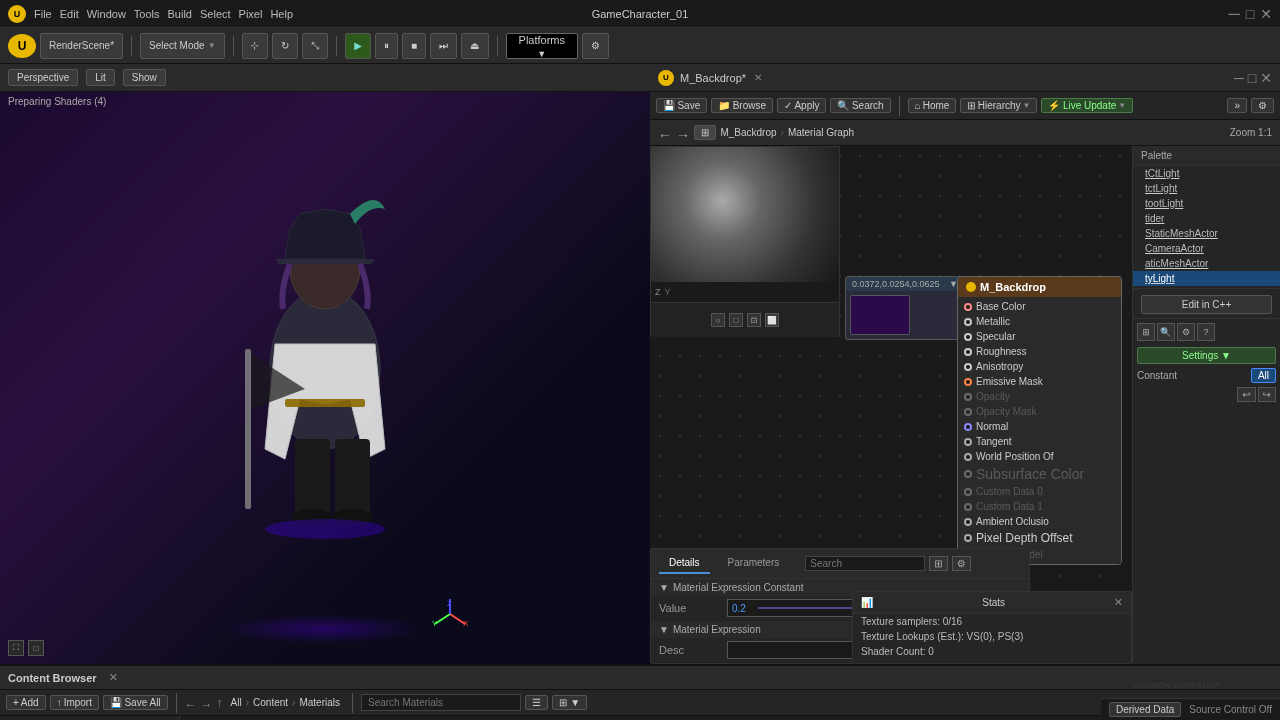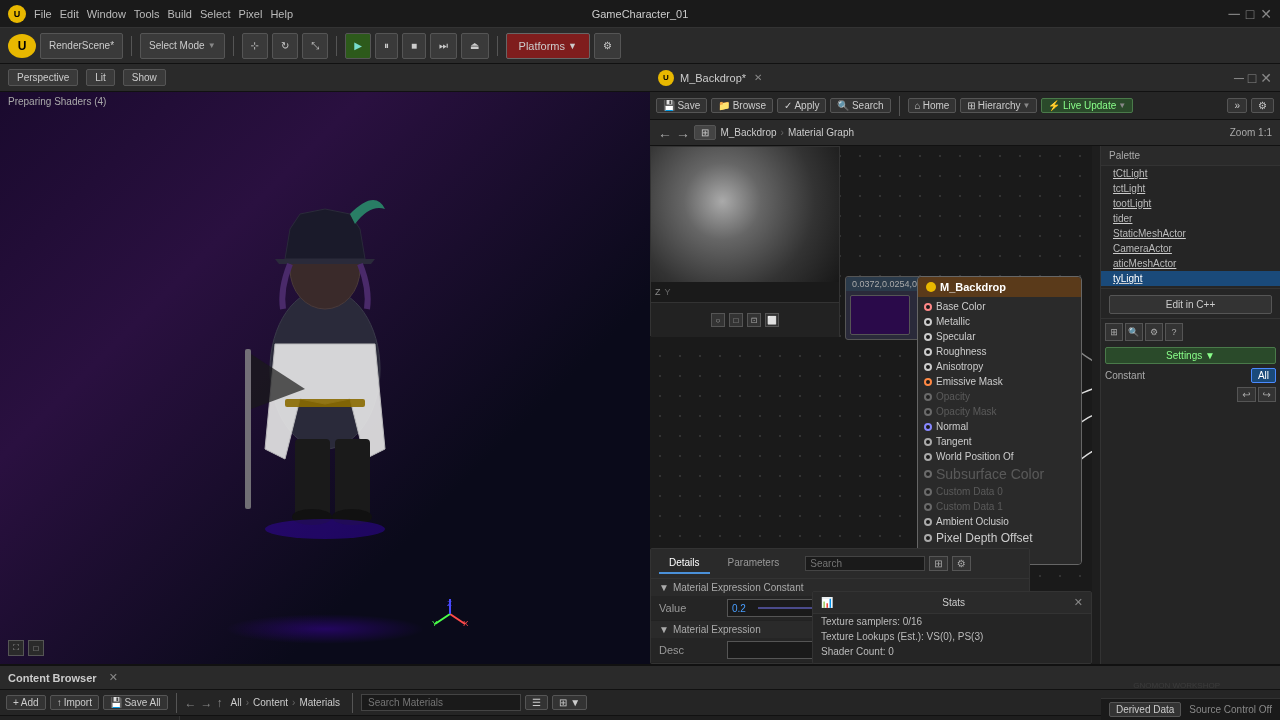--- a/index.html
+++ b/index.html
@@ -42,21 +42,21 @@
     .port-dot { width: 8px; height: 8px; border-radius: 50%; border: 2px solid #aaa; background: #1a1a1a; cursor: pointer; }
 
     
     #connections-svg { position: absolute; top: 0; left: 0; width: 100%; height: 100%; pointer-events: none; }
 
     
     #mbackdrop-node { position: absolute; right: 60px; top: 40px; background: #2a2a2a; border: 1px solid #666; border-radius: 4px; width: 160px; }
     #mbackdrop-header { background: #5a3a1a; padding: 4px 8px; border-radius: 4px 4px 0 0; font-size: 11px; font-weight: bold; color: #fff; display: flex; align-items: center; gap: 4px; }
 
     
-    #properties-panel { width: 180px; background: #252525; border-left: 1px solid #333; overflow-y: auto; font-size: 10px; margin-left: 8px; }
+    #properties-panel { width: 148px; background: #252525; border-left: 1px solid #333; overflow-y: auto; font-size: 10px; }
     .panel-header { padding: 4px 8px; background: #2a2a2a; border-bottom: 1px solid #333; font-size: 10px; color: #aaa; display: flex; align-items: center; justify-content: space-between; }
     .panel-item { padding: 2px 12px; color: #bbb; cursor: pointer; }
     .panel-item.selected { background: #1a4a7a; color: #fff; }
 
     
     #details-panel { position: absolute; bottom: 0; left: 0; width: 380px; background: #252525; border: 1px solid #333; border-radius: 2px; }
     #details-header { padding: 4px 8px; background: #2a2a2a; display: flex; align-items: center; gap: 8px; border-bottom: 1px solid #333; }
     .details-row { display: flex; align-items: center; padding: 3px 8px; gap: 8px; border-bottom: 1px solid #222; }
     .details-label { color: #999; width: 60px; flex-shrink: 0; }
     .details-value { background: #1a1a1a; border: 1px solid #555; padding: 1px 4px; color: #fff; font-size: 10px; flex: 1; }
@@ -132,21 +132,21 @@
   <button class="toolbar-btn">⊹</button>
   <button class="toolbar-btn">↻</button>
   <button class="toolbar-btn">⤡</button>
   <div class="toolbar-separator"></div>
   <button class="toolbar-btn play-btn">▶</button>
   <button class="toolbar-btn">⏸</button>
   <button class="toolbar-btn">■</button>
   <button class="toolbar-btn">⏭</button>
   <button class="toolbar-btn">⏏</button>
   <div class="toolbar-separator"></div>
-  <button class="toolbar-btn" style="background:#7f1d1d;border:1px solid #666;padding:0 12px;height:26px;font-size:11px;">
+  <button class="toolbar-btn" style="background:#000000;border:1px solid #666;padding:0 12px;height:26px;font-size:11px;flex-direction:column;">
     <span>Platforms</span> 
       <span style="font-size:9px;">▼</span>
   </button>
   <button class="toolbar-btn" style="font-size:10px;">⚙</button>
 </div>
 
 <div id="main-layout">
 
   <div id="viewport">
     <div id="viewport-toolbar">

